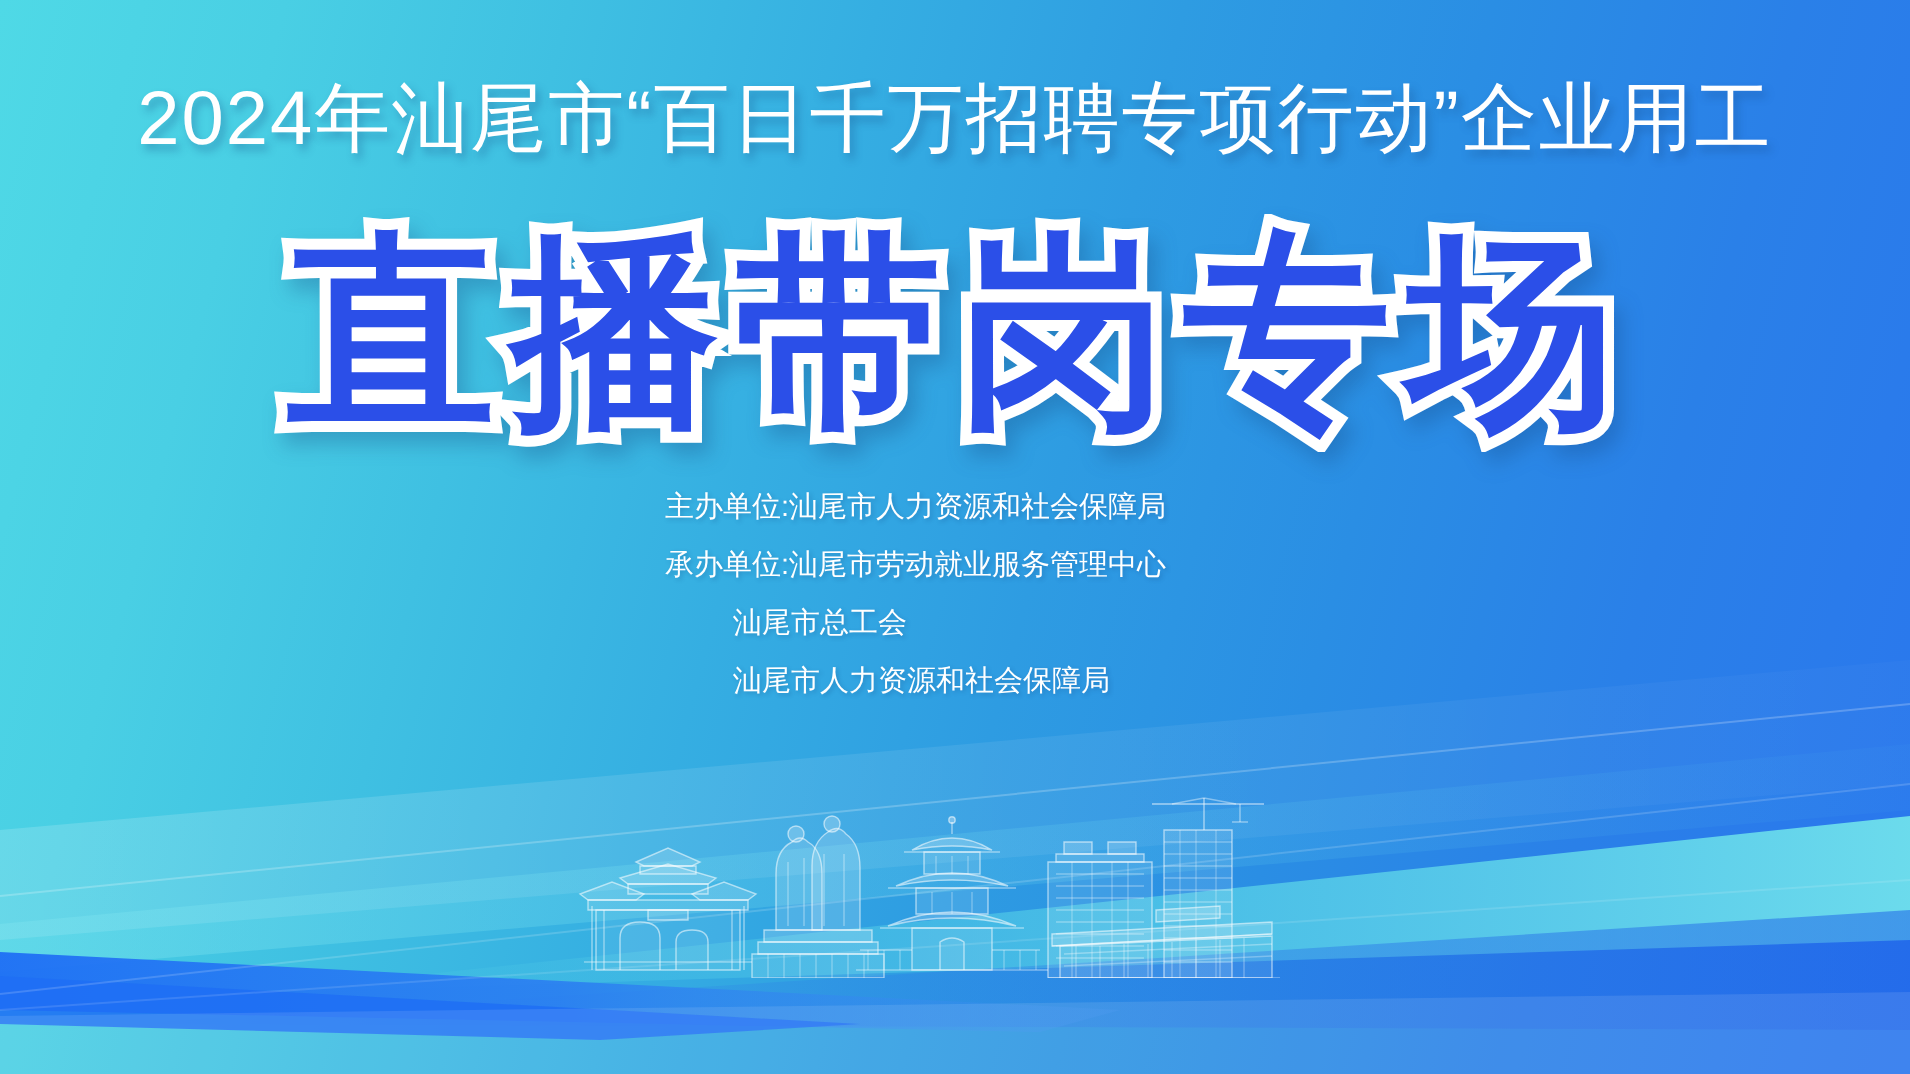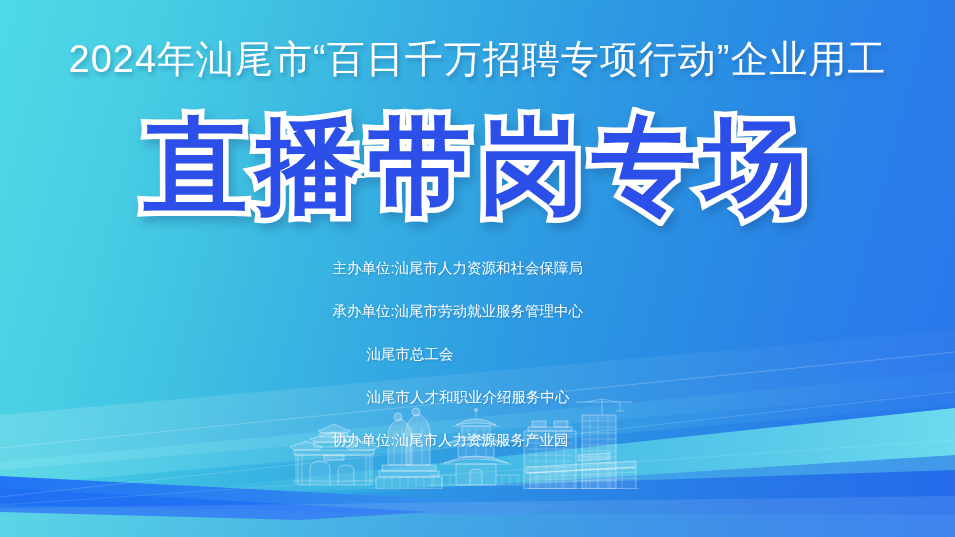--- a/index.html
+++ b/index.html
@@ -72,21 +72,21 @@
     top: 238px;
     text-align: center;
     color: #ffffff;
     font-size: 14.5px;
     line-height: 25px;
     text-shadow: 1px 1px 2px rgba(20, 70, 130, 0.30);
   }
   .org-line {
     display: block;
     width: 290px;
-    margin: 18px auto;
+    margin: 4px auto;
     text-align: left;
     white-space: nowrap;
   }
   .org-line.indent { padding-left: 68px; }
 
   
   .skyline {
     position: absolute;
     left: 280px;
     bottom: 48px;
@@ -149,22 +149,21 @@
   </div>
 
   <div class="top-title">2024年汕尾市“百日千万招聘专项行动”企业用工</div>
 
   <div class="headline">直播带岗专场</div>
 
   <div class="org-block">
     <span class="org-line">主办单位:汕尾市人力资源和社会保障局</span>
     <span class="org-line">承办单位:汕尾市劳动就业服务管理中心</span>
     <span class="org-line indent">汕尾市总工会</span>
-    <span class="org-line indent">汕尾市人才和职业介绍服务中心</span>
-    <span class="org-line">协办单位:汕尾市人力资源服务产业园</span>
+    <span class="org-line indent">汕尾市人力资源和社会保障局</span>
   </div>
 
   <div class="skyline">
     <svg viewBox="0 0 360 92" preserveAspectRatio="xMidYMax meet" aria-hidden="true">
       <g fill="none" stroke="#ffffff" stroke-opacity="0.55" stroke-width="0.7">
 
         <g>
           <path d="M16,88 L16,56 M92,88 L92,56" stroke-opacity="0.5"></path>
 
           <path d="M38,34 L54,27 L70,34 L66,36 L42,36 Z" fill="#ffffff" fill-opacity="0.16"></path>

